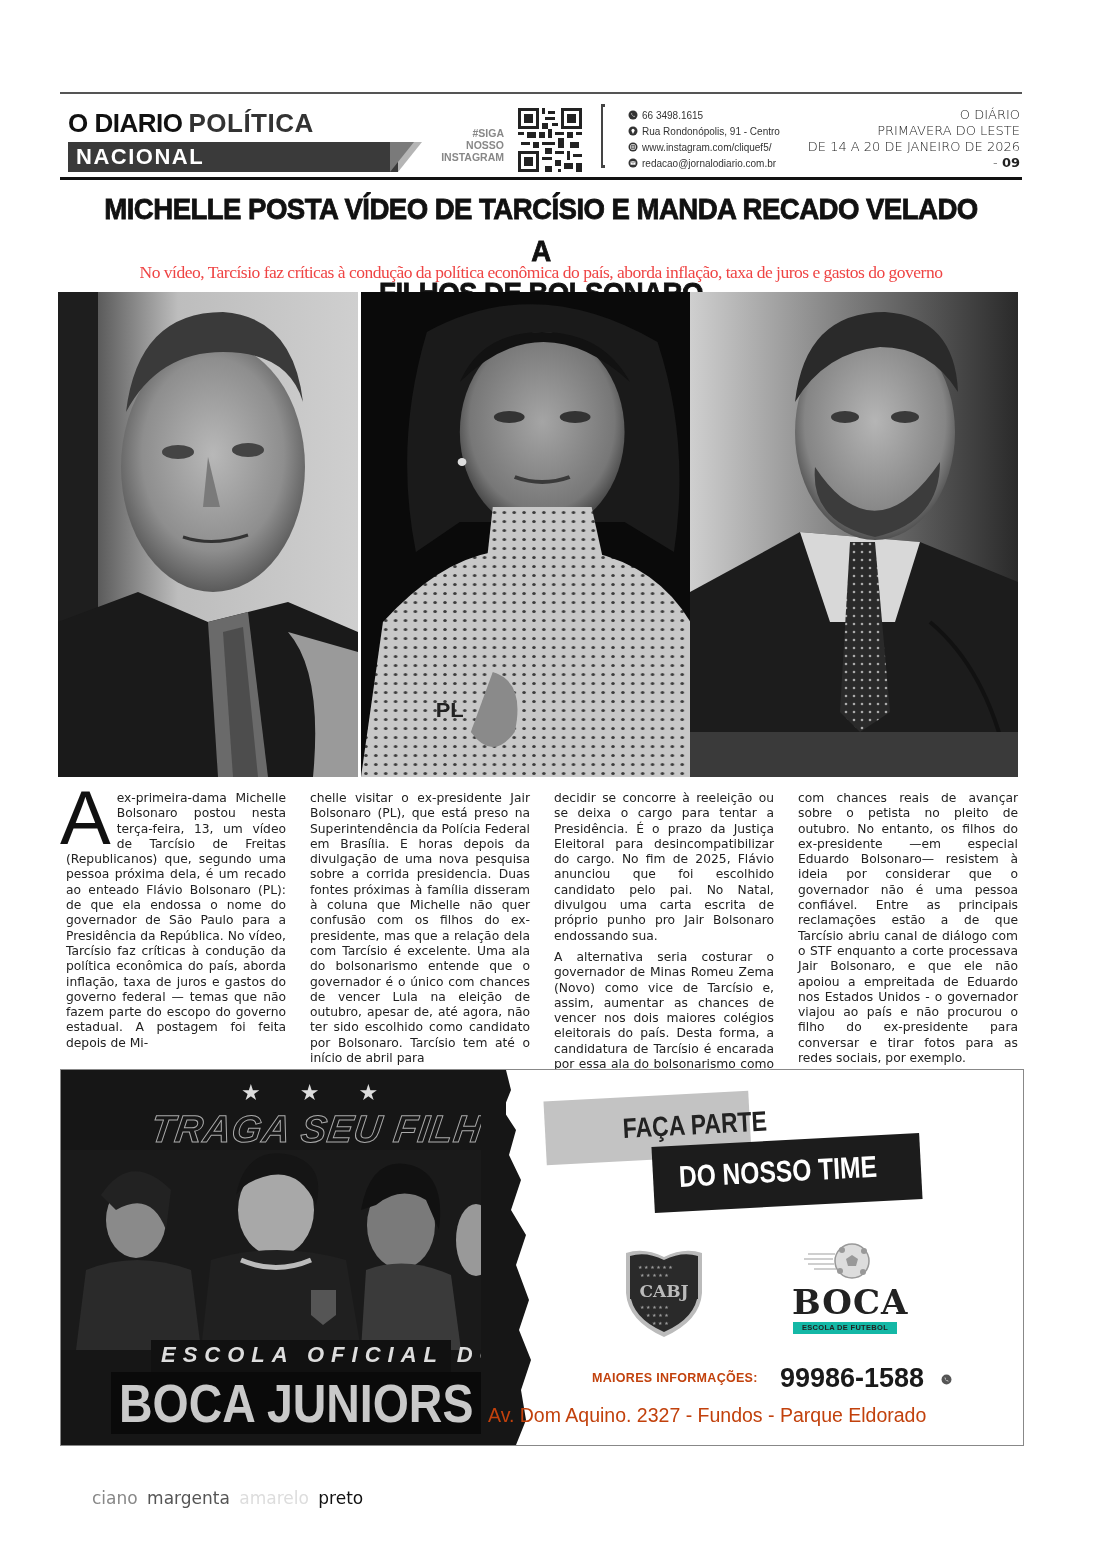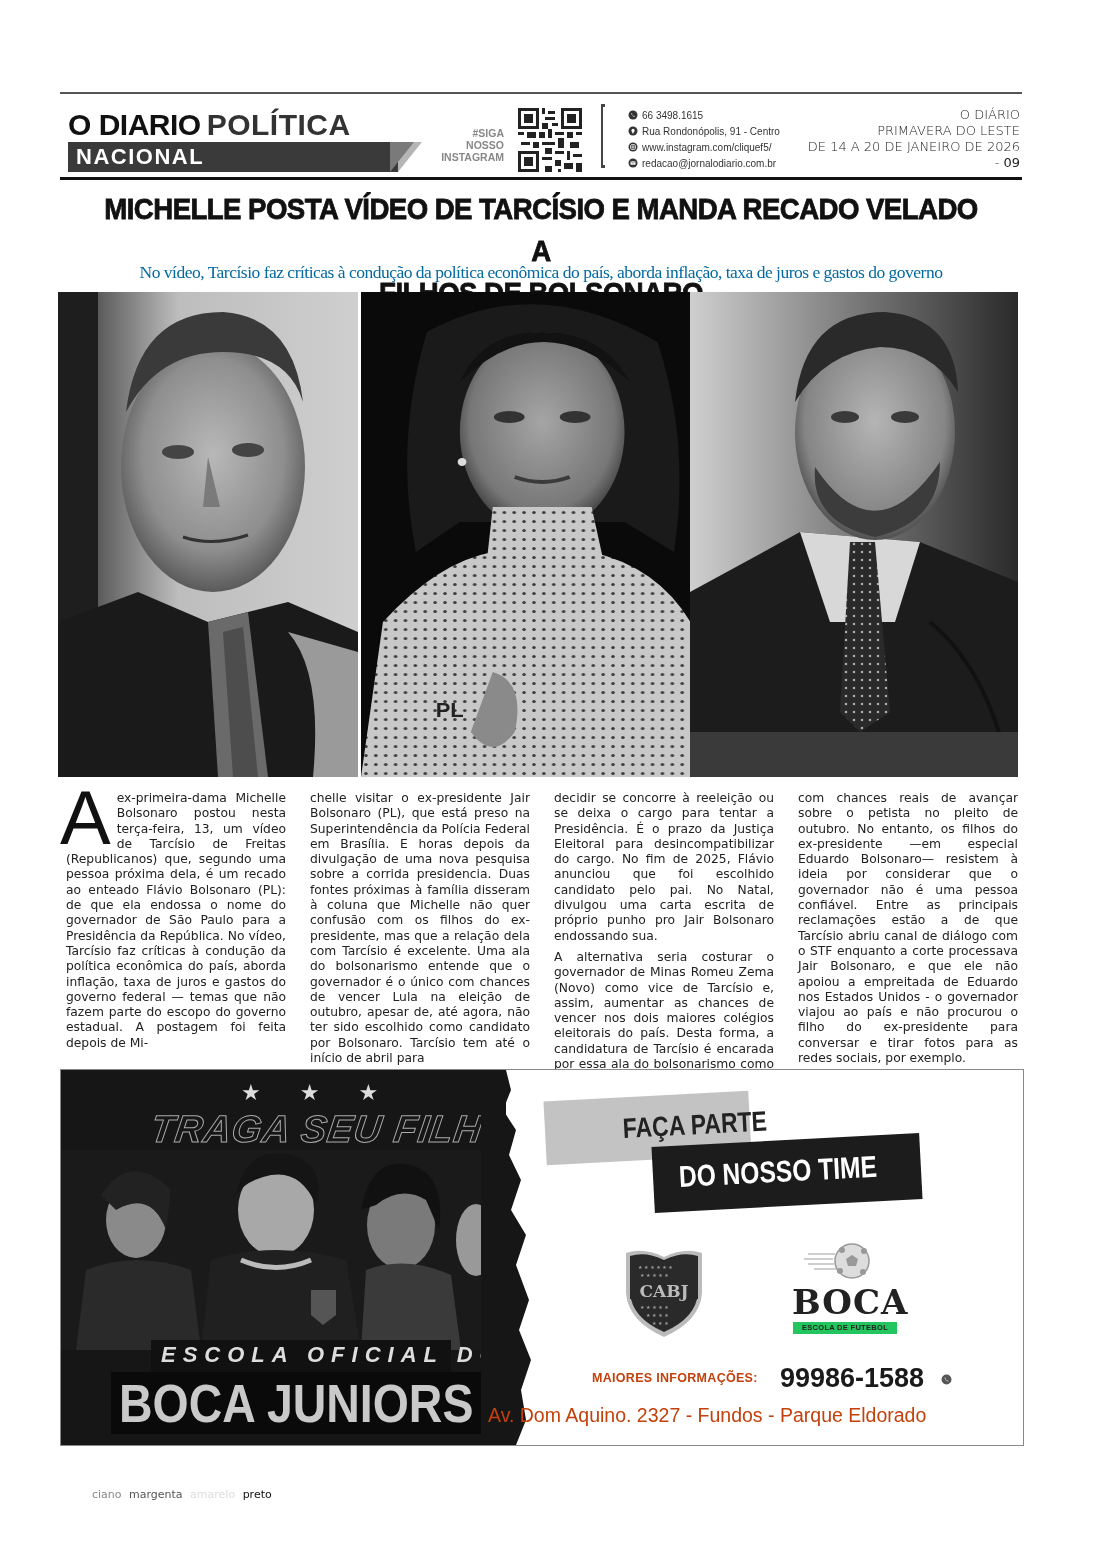--- a/index.html
+++ b/index.html
@@ -2,21 +2,21 @@
 <html><head>
 <meta charset="utf-8">
 <style>
   * { box-sizing: border-box; margin: 0; padding: 0; }
   html, body { width: 1100px; height: 1555px; background: #fff; overflow: hidden; }
   body { position: relative; font-family: "DejaVu Sans", sans-serif; color: #1a1a1a; }
 
   .top-rule { position: absolute; left: 60px; top: 92px; width: 962px; height: 2px; background: #555; }
   .header-bottom-rule { position: absolute; left: 60px; top: 177px; width: 962px; height: 3px; background: #111; }
 
-  .brand { position: absolute; left: 68px; top: 108px; font-family: "Liberation Sans", sans-serif; font-size: 30px; letter-spacing: -0.5px; white-space: nowrap; }
+  .brand { position: absolute; left: 68px; top: 108px; font-family: "Liberation Sans", sans-serif; font-size: 26px; letter-spacing: -0.5px; white-space: nowrap; }
   .brand .b1 { font-weight: 900; color: #111; }
   .brand .b2 { font-weight: 700; color: #333; margin-left: 6px; letter-spacing: 0.5px; }
 
   .section-bar { position: absolute; left: 68px; top: 142px; width: 330px; height: 30px; background: #3a3a3a; }
   .section-bar-tail1 { position: absolute; left: 390px; top: 142px; width: 0; height: 0;
     border-top: 30px solid #7a7a7a; border-right: 24px solid transparent; }
   .section-bar-tail2 { position: absolute; left: 398px; top: 142px; width: 0; height: 0;
     border-top: 30px solid #b5b5b5; border-right: 24px solid transparent; }
   .section-label { position: absolute; left: 76px; top: 144px; font-family: "Liberation Sans", sans-serif; font-weight: 700; font-size: 22px; color: #fff; letter-spacing: 1.5px; }
 
@@ -25,24 +25,24 @@
 
   .bracket { position: absolute; left: 601px; top: 104px; width: 5px; height: 64px; border-left: 2px solid #444; }
   .bracket:before, .bracket:after { content: ""; position: absolute; left: -2px; width: 4px; height: 3px; background: #444; }
   .bracket:before { top: 0; } .bracket:after { bottom: 0; }
 
   .contacts { position: absolute; left: 628px; top: 107px; font-family: "Liberation Sans", sans-serif; font-size: 10px; color: #333; }
   .contact-row { display: flex; align-items: center; height: 16px; white-space: nowrap; }
   .contact-row .ic { display: inline-block; width: 10px; height: 10px; margin-right: 4px; }
 
   .masthead-right { position: absolute; right: 80px; top: 107px; text-align: right; font-family: "DejaVu Sans", sans-serif; font-size: 13px; line-height: 16px; color: #222; font-weight: 300; }
-  .masthead-right .page-no { font-weight: 400; margin-top: 29px; }
+  .masthead-right .page-no { font-weight: 700; margin-top: 29px; }
 
   .headline { position: absolute; left: 60px; top: 188px; width: 962px; text-align: center; font-family: "Liberation Sans", sans-serif; font-weight: 900; font-size: 30px; line-height: 42px; color: #111; letter-spacing: -0.6px; transform: scaleX(0.92); transform-origin: center top; -webkit-text-stroke: 0.8px #111; }
-  .subheadline { position: absolute; left: 40px; top: 262px; width: 1002px; text-align: center; font-family: "Liberation Serif", serif; font-size: 17.5px; color: #0369a1; letter-spacing: -0.5px; white-space: nowrap; }
+  .subheadline { position: absolute; left: 40px; top: 262px; width: 1002px; text-align: center; font-family: "Liberation Serif", serif; font-size: 17.5px; color: #ef4444; letter-spacing: -0.5px; white-space: nowrap; }
 
   .photo { position: absolute; top: 292px; height: 485px; overflow: hidden; }
   .photo svg { width: 100%; height: 100%; display: block; }
   .photo-1 { left: 58px; width: 300px; }
   .photo-2 { left: 361px; width: 358px; }
   .photo-3 { left: 690px; width: 328px; }
 
   .article { position: absolute; left: 60px; top: 785px; width: 964px; height: 285px; display: flex; gap: 12px; }
   .col { width: 232px; font-family: "DejaVu Sans", sans-serif; font-size: 12.3px; line-height: 15.3px; color: #222; text-align: justify; hyphens: manual; }
   .col p { margin: 6px; }
@@ -60,28 +60,28 @@
   .ad-boca { position: absolute; left: 58px; top: 302px; font-family: "Liberation Sans", sans-serif; font-weight: 900; font-size: 54px; line-height: 62px; color: #c9c9c9; letter-spacing: 0px; transform: scaleX(0.86); transform-origin: left top; white-space: nowrap; }
 
   .faca-box { position: absolute; left: 545px; top: 1096px; width: 205px; height: 64px; background: #c3c3c3; transform: rotate(-3deg); }
   .faca-text { position: absolute; left: 622px; top: 1113px; font-family: "Liberation Sans", sans-serif; font-weight: 900; font-size: 28px; color: #222; transform: rotate(-3deg) scaleX(0.82); transform-origin: left top; white-space: nowrap; }
   .nosso-box { position: absolute; left: 653px; top: 1140px; width: 268px; height: 66px; background: #1c1c1c; transform: rotate(-3deg); }
   .nosso-text { position: absolute; left: 678px; top: 1160px; font-family: "Liberation Sans", sans-serif; font-weight: 900; font-size: 30px; color: #fff; transform: rotate(-3deg) scaleX(0.82); transform-origin: left top; white-space: nowrap; }
 
   .cabj-logo { position: absolute; left: 622px; top: 1243px; width: 84px; height: 96px; }
   .boca-logo { position: absolute; left: 790px; top: 1240px; width: 110px; height: 100px; }
   .boca-word { position: absolute; left: 792px; top: 1282px; font-family: "DejaVu Serif", serif; font-weight: 900; font-size: 34px; color: #222; letter-spacing: 1px; }
-  .boca-sub { position: absolute; left: 793px; top: 1322px; width: 104px; height: 12px; background: #22c55e; font-family: "Liberation Sans", sans-serif; font-weight: 700; font-size: 7.5px; line-height: 12px; color: #222; text-align: center; letter-spacing: 0.3px; }
+  .boca-sub { position: absolute; left: 793px; top: 1322px; width: 104px; height: 12px; background: #14b8a6; font-family: "Liberation Sans", sans-serif; font-weight: 700; font-size: 7.5px; line-height: 12px; color: #222; text-align: center; letter-spacing: 0.3px; }
 
   .maiores { position: absolute; left: 592px; top: 1371px; font-family: "Liberation Sans", sans-serif; font-weight: 700; font-size: 12.5px; color: #c2410c; letter-spacing: 0.3px; }
   .phone { position: absolute; left: 780px; top: 1363px; font-family: "Liberation Sans", sans-serif; font-weight: 700; font-size: 27px; color: #1a1a1a; }
   .phone-icon { position: absolute; left: 941px; top: 1374px; width: 11px; height: 11px; }
   .address { position: absolute; left: 488px; top: 1404px; font-family: "Liberation Sans", sans-serif; font-size: 19.5px; color: #c2410c; white-space: nowrap; }
 
-  .colorbar { position: absolute; left: 92px; top: 1488px; font-family: "DejaVu Sans", sans-serif; font-size: 11px; white-space: nowrap; }
+  .colorbar { position: absolute; left: 92px; top: 1488px; font-family: "DejaVu Sans", sans-serif; font-size: 17px; white-space: nowrap; }
   .colorbar span { margin-right: 4px; }
   .c-ciano { color: #888; } .c-mag { color: #555; } .c-ama { color: #ddd; } .c-preto { color: #111; }
 </style>
 </head>
 <body>
 
 <div class="top-rule"></div>
 
 <div class="brand">
   <span class="b1">O DIARIO</span><span class="b2">POLÍTICA</span>

